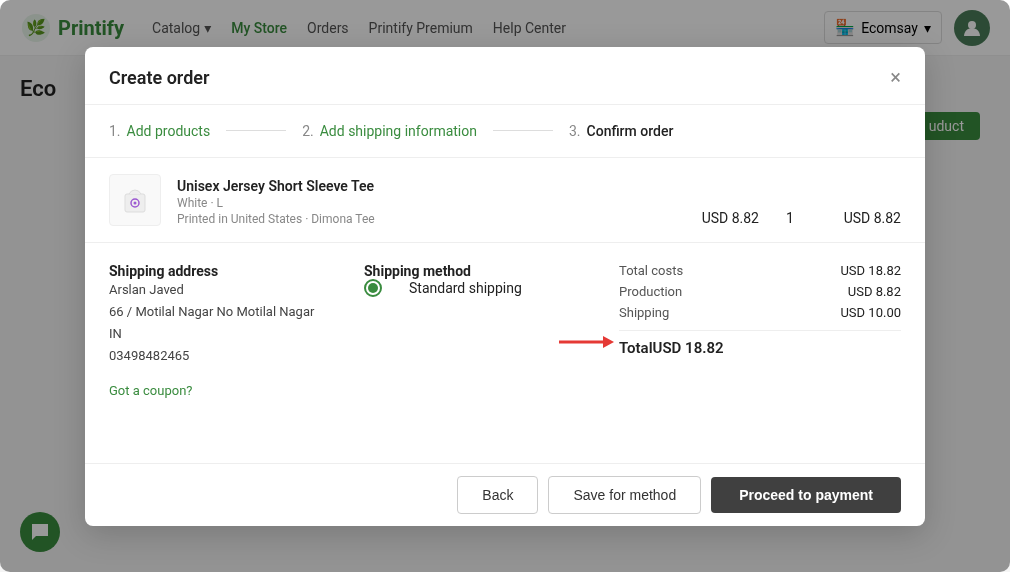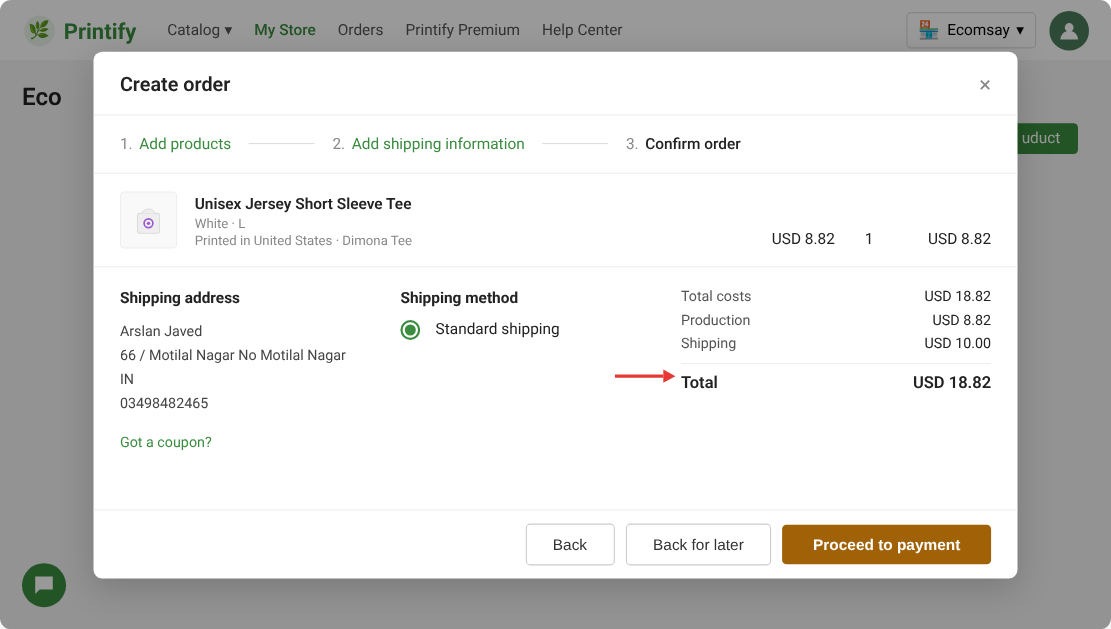--- a/index.html
+++ b/index.html
@@ -246,21 +246,20 @@
     }
 
     
     .shipping-address {
       flex: 1;
     }
     .section-title {
       font-size: 14px;
       font-weight: 700;
       color: #222;
-      margin-bottom: 12px;
     }
     .address-text {
       font-size: 13px;
       color: #444;
       line-height: 1.7;
     }
     .coupon-link {
       font-size: 13px;
       color: #3a8c3f;
       cursor: pointer;
@@ -268,21 +267,21 @@
       display: block;
     }
 
     
     .shipping-method {
       flex: 1;
     }
     .radio-option {
       display: flex;
       align-items: center;
-      gap: 14px;
+      gap: 27px;
       font-size: 14px;
       color: #222;
     }
     .radio-circle {
       width: 18px;
       height: 18px;
       border-radius: 50%;
       border: 2px solid #3a8c3f;
       display: flex;
       align-items: center;
@@ -306,21 +305,20 @@
       margin-bottom: 6px;
     }
     .cost-label {
       color: #555;
     }
     .cost-value {
       color: #222;
     }
     .total-row {
       display: flex;
-      justify-content: space-between;
       font-size: 15px;
       font-weight: 600;
       margin-top: 10px;
       padding-top: 8px;
       border-top: 1px solid #eee;
       position: relative;
       align-items: center;
     }
     .total-label {
       color: #222;
@@ -356,21 +354,21 @@
     .btn-save {
       border: 1px solid #ccc;
       background: #fff;
       color: #333;
       padding: 10px 24px;
       border-radius: 4px;
       font-size: 14px;
       cursor: pointer;
     }
     .btn-proceed {
-      background: #a16207;
+      background: #404040;
       color: white;
       border: none;
       padding: 10px 28px;
       border-radius: 4px;
       font-size: 14px;
       font-weight: 600;
       cursor: pointer;
     }
 
     
@@ -541,17 +539,17 @@
             </svg>
           </div>
           <span class="total-label">Total</span>
           <span class="total-value">USD 18.82</span>
         </div>
       </div>
     </div>
 
     <div class="modal-footer">
       <button class="btn-back">Back</button>
-      <button class="btn-save">Back for later</button>
+      <button class="btn-save">Save for method</button>
       <button class="btn-proceed">Proceed to payment</button>
     </div>
   </div>
 </div>
 
 </body></html>

